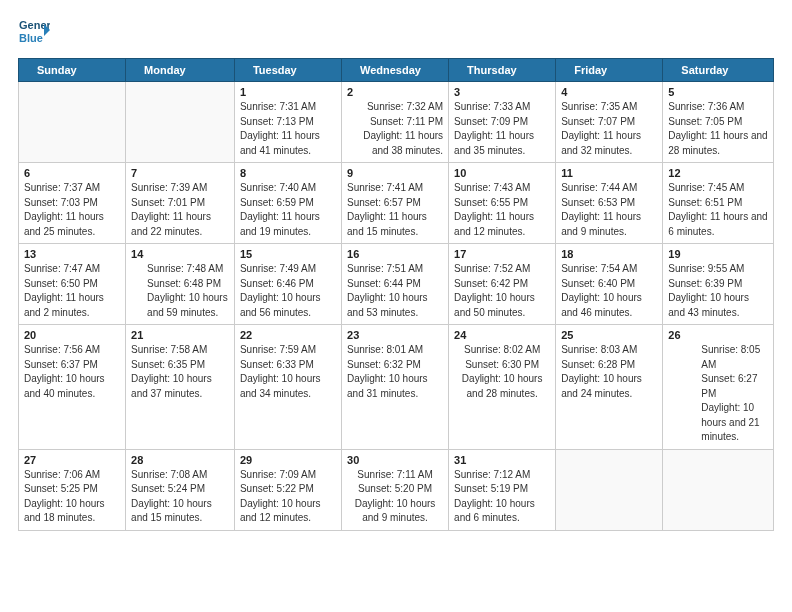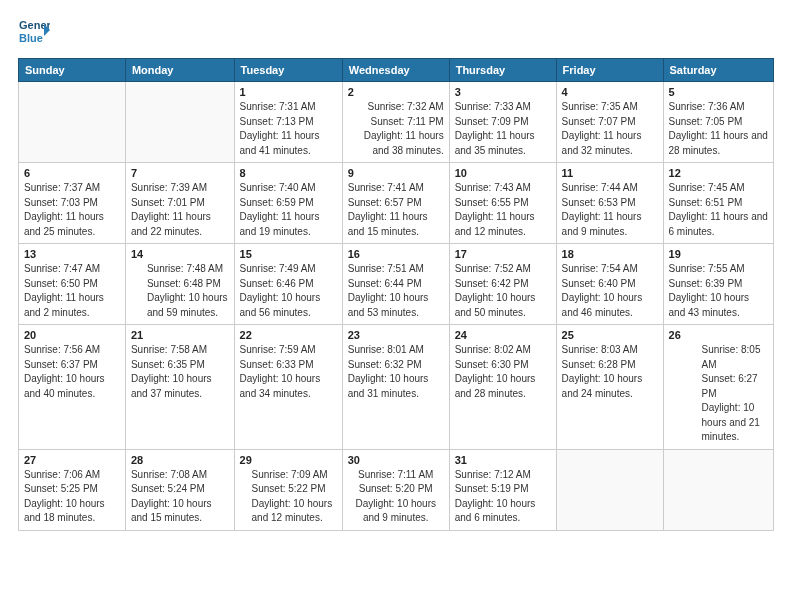--- a/index.html
+++ b/index.html
@@ -41,21 +41,21 @@
       margin-top: 2px;
     }
     .calendar-table {
       width: 100%;
       border-collapse: collapse;
       font-size: 10.5px;
     }
     .calendar-table thead tr th {
       background-color: #2471a3;
       color: #fff;
-      padding: 5px 6px;
+      padding: 5px 18px;
       text-align: left;
       font-weight: bold;
       font-size: 11px;
       border: 1px solid #1a5276;
     }
     .calendar-table tbody tr td {
       border: 1px solid #ccc;
       padding: 4px 5px;
       vertical-align: top;
       background: #fff;
@@ -222,21 +222,21 @@
 Daylight: 10 hours and 50 minutes.</div>
           </td>
           <td>
             <div class="cell-date">18</div>
             <div class="cell-info" style="white-space: pre-line;">Sunrise: 7:54 AM
 Sunset: 6:40 PM
 Daylight: 10 hours and 46 minutes.</div>
           </td>
           <td>
             <div class="cell-date">19</div>
-            <div class="cell-info" style="white-space: pre-line;">Sunrise: 7:55 AM
+            <div class="cell-info" style="white-space: pre-line;">Sunrise: 9:55 AM
 Sunset: 6:39 PM
 Daylight: 10 hours and 43 minutes.</div>
           </td>
         </tr>
         <tr class="row-alt">
           <td>
             <div class="cell-date">20</div>
             <div class="cell-info" style="white-space: pre-line;">Sunrise: 7:56 AM
 Sunset: 6:37 PM
 Daylight: 10 hours and 40 minutes.</div>
@@ -254,21 +254,21 @@
 Daylight: 10 hours and 34 minutes.</div>
           </td>
           <td>
             <div class="cell-date">23</div>
             <div class="cell-info" style="white-space: pre-line;">Sunrise: 8:01 AM
 Sunset: 6:32 PM
 Daylight: 10 hours and 31 minutes.</div>
           </td>
           <td>
             <div class="cell-date">24</div>
-            <div class="cell-info" style="white-space: pre-line;">Sunrise: 8:02 AM
+            <div class="cell-info" style="white-space: pre-line; text-align: center;">Sunrise: 8:02 AM
 Sunset: 6:30 PM
 Daylight: 10 hours and 28 minutes.</div>
           </td>
           <td>
             <div class="cell-date">25</div>
             <div class="cell-info" style="white-space: pre-line;">Sunrise: 8:03 AM
 Sunset: 6:28 PM
 Daylight: 10 hours and 24 minutes.</div>
           </td>
           <td>
@@ -286,21 +286,21 @@
 Daylight: 10 hours and 18 minutes.</div>
           </td>
           <td>
             <div class="cell-date">28</div>
             <div class="cell-info" style="white-space: pre-line;">Sunrise: 7:08 AM
 Sunset: 5:24 PM
 Daylight: 10 hours and 15 minutes.</div>
           </td>
           <td>
             <div class="cell-date">29</div>
-            <div class="cell-info" style="white-space: pre-line; margin-left: 12px;">Sunrise: 7:09 AM
+            <div class="cell-info" style="white-space: pre-line;">Sunrise: 7:09 AM
 Sunset: 5:22 PM
 Daylight: 10 hours and 12 minutes.</div>
           </td>
           <td>
             <div class="cell-date">30</div>
             <div class="cell-info" style="white-space: pre-line; text-align: center;">Sunrise: 7:11 AM
 Sunset: 5:20 PM
 Daylight: 10 hours and 9 minutes.</div>
           </td>
           <td>

